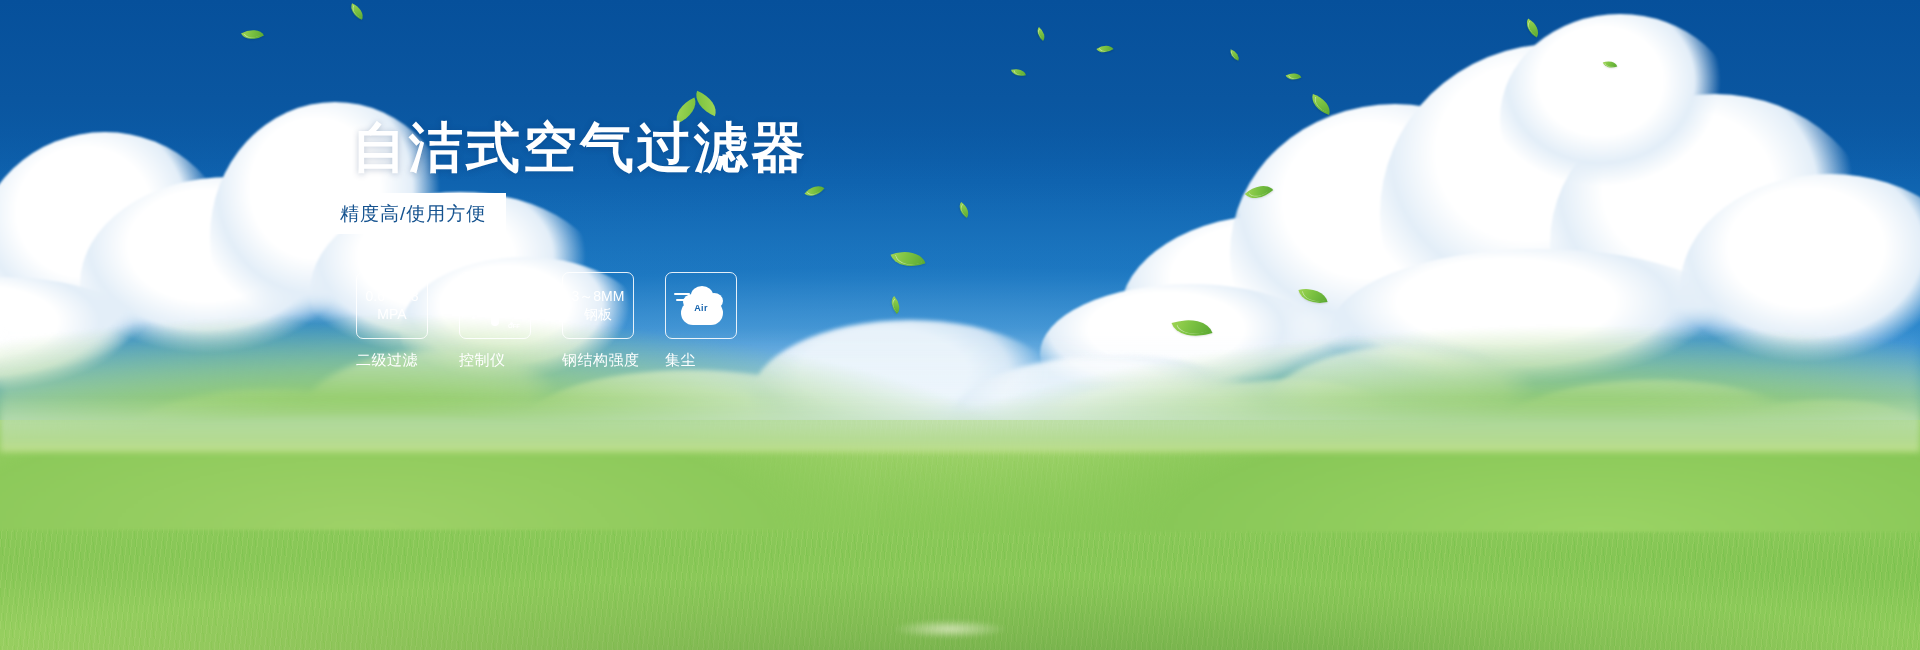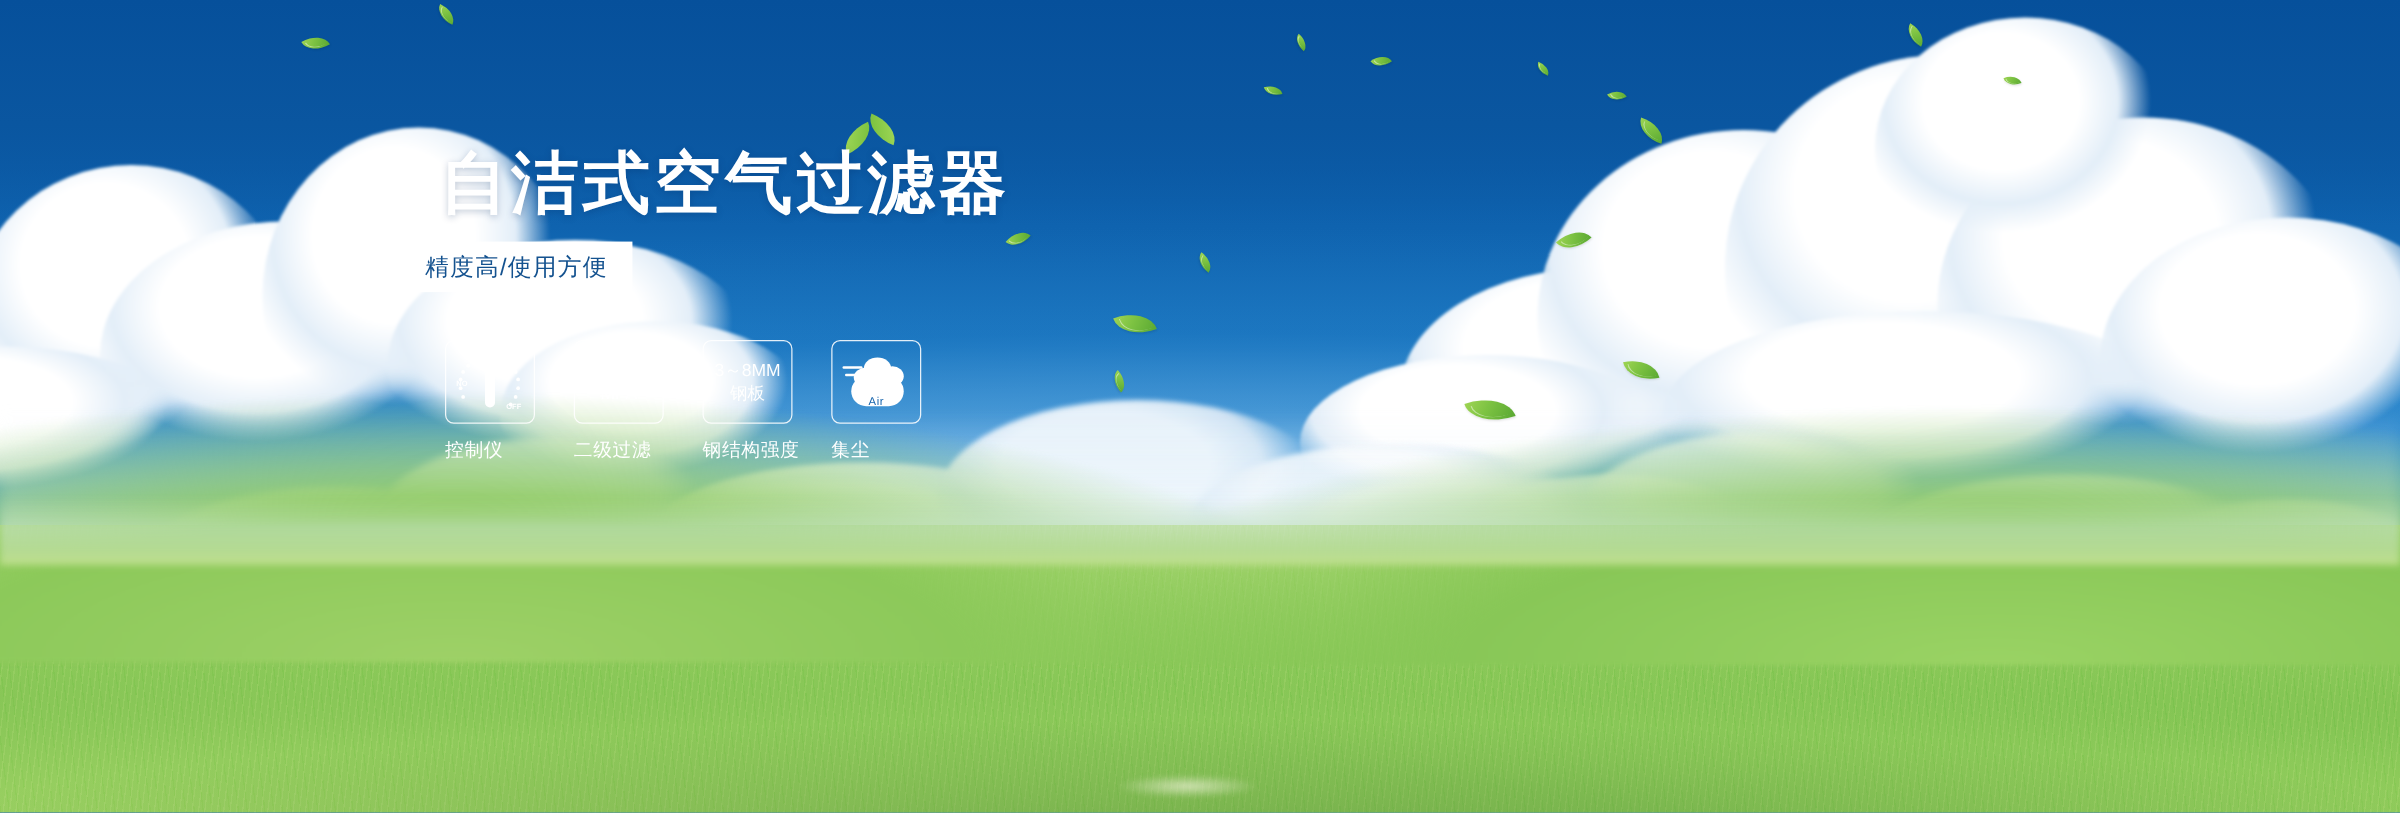--- a/index.html
+++ b/index.html
@@ -159,22 +159,22 @@
   .coil .stem {
     position:absolute; left:50%; top:1px; transform:translateX(-50%);
     width:5px; height:46px;
     background:repeating-linear-gradient(180deg,#fff 0 2px, rgba(255,255,255,.25) 2px 4px);
   }
 
   
   .dustico { position:relative; width:52px; height:44px; }
   .dustico .puff { position:absolute; border-radius:50%; background:#fff; }
   .dustico .air {
-    position:absolute; left:50%; bottom:2px; transform:translateX(-50%);
-    font-size:9px; color:#1463ad; font-weight:normal; letter-spacing:.4px;
+    position:absolute; left:50%; bottom:15px; transform:translateX(-50%);
+    font-size:9px; color:#1463ad; font-weight:bold; letter-spacing:.4px;
   }
   .dustico .swoosh {
     position:absolute; left:-1px; top:9px; width:16px; height:2px;
     background:#fff; border-radius:2px;
   }
   .dustico .swoosh2 {
     position:absolute; left:1px; top:15px; width:11px; height:2px;
     background:#fff; border-radius:2px;
   }
 </style>
@@ -262,20 +262,30 @@
     <div class="lf lf2"></div>
   </div>
 
   <h1 class="title">自洁式空气过滤器</h1>
 
   <div class="tagline">
     <div class="tag-white">精度高/使用方便</div>
   </div>
 
   <div class="features">
+
+    <div class="feat">
+      <div class="feat-box">
+        <div class="feat-text">
+          <div>0.6～0.8</div>
+          <div>MPA</div>
+        </div>
+      </div>
+      <div class="feat-label">二级过滤</div>
+    </div>
 
     <div class="feat">
       <div class="feat-box">
         <div class="gauge">
           <div class="needle"></div>
           <div class="dot" style="left:5px;  top:36px;"></div>
           <div class="dot" style="left:3px;  top:29px;"></div>
           <div class="dot" style="left:3px;  top:22px;"></div>
           <div class="dot" style="left:5px;  top:16px;"></div>
           <div class="dot" style="left:9px;  top:11px;"></div>
@@ -290,30 +300,20 @@
           <div class="dot" style="left:49px; top:29px;"></div>
           <div class="dot" style="left:47px; top:36px;"></div>
           <div class="dot" style="left:43px; top:42px;"></div>
           <div class="gno">NO</div>
           <div class="goff">OFF</div>
         </div>
       </div>
       <div class="feat-label">控制仪</div>
     </div>
 
-    <div class="feat">
-      <div class="feat-box">
-        <div class="feat-text">
-          <div>0.6～0.8</div>
-          <div>MPA</div>
-        </div>
-      </div>
-      <div class="feat-label">二级过滤</div>
-    </div>
-
 
     <div class="feat">
       <div class="feat-box">
         <div class="feat-text">
           <div>3～8MM</div>
           <div>钢板</div>
         </div>
       </div>
       <div class="feat-label">钢结构强度</div>
     </div>

